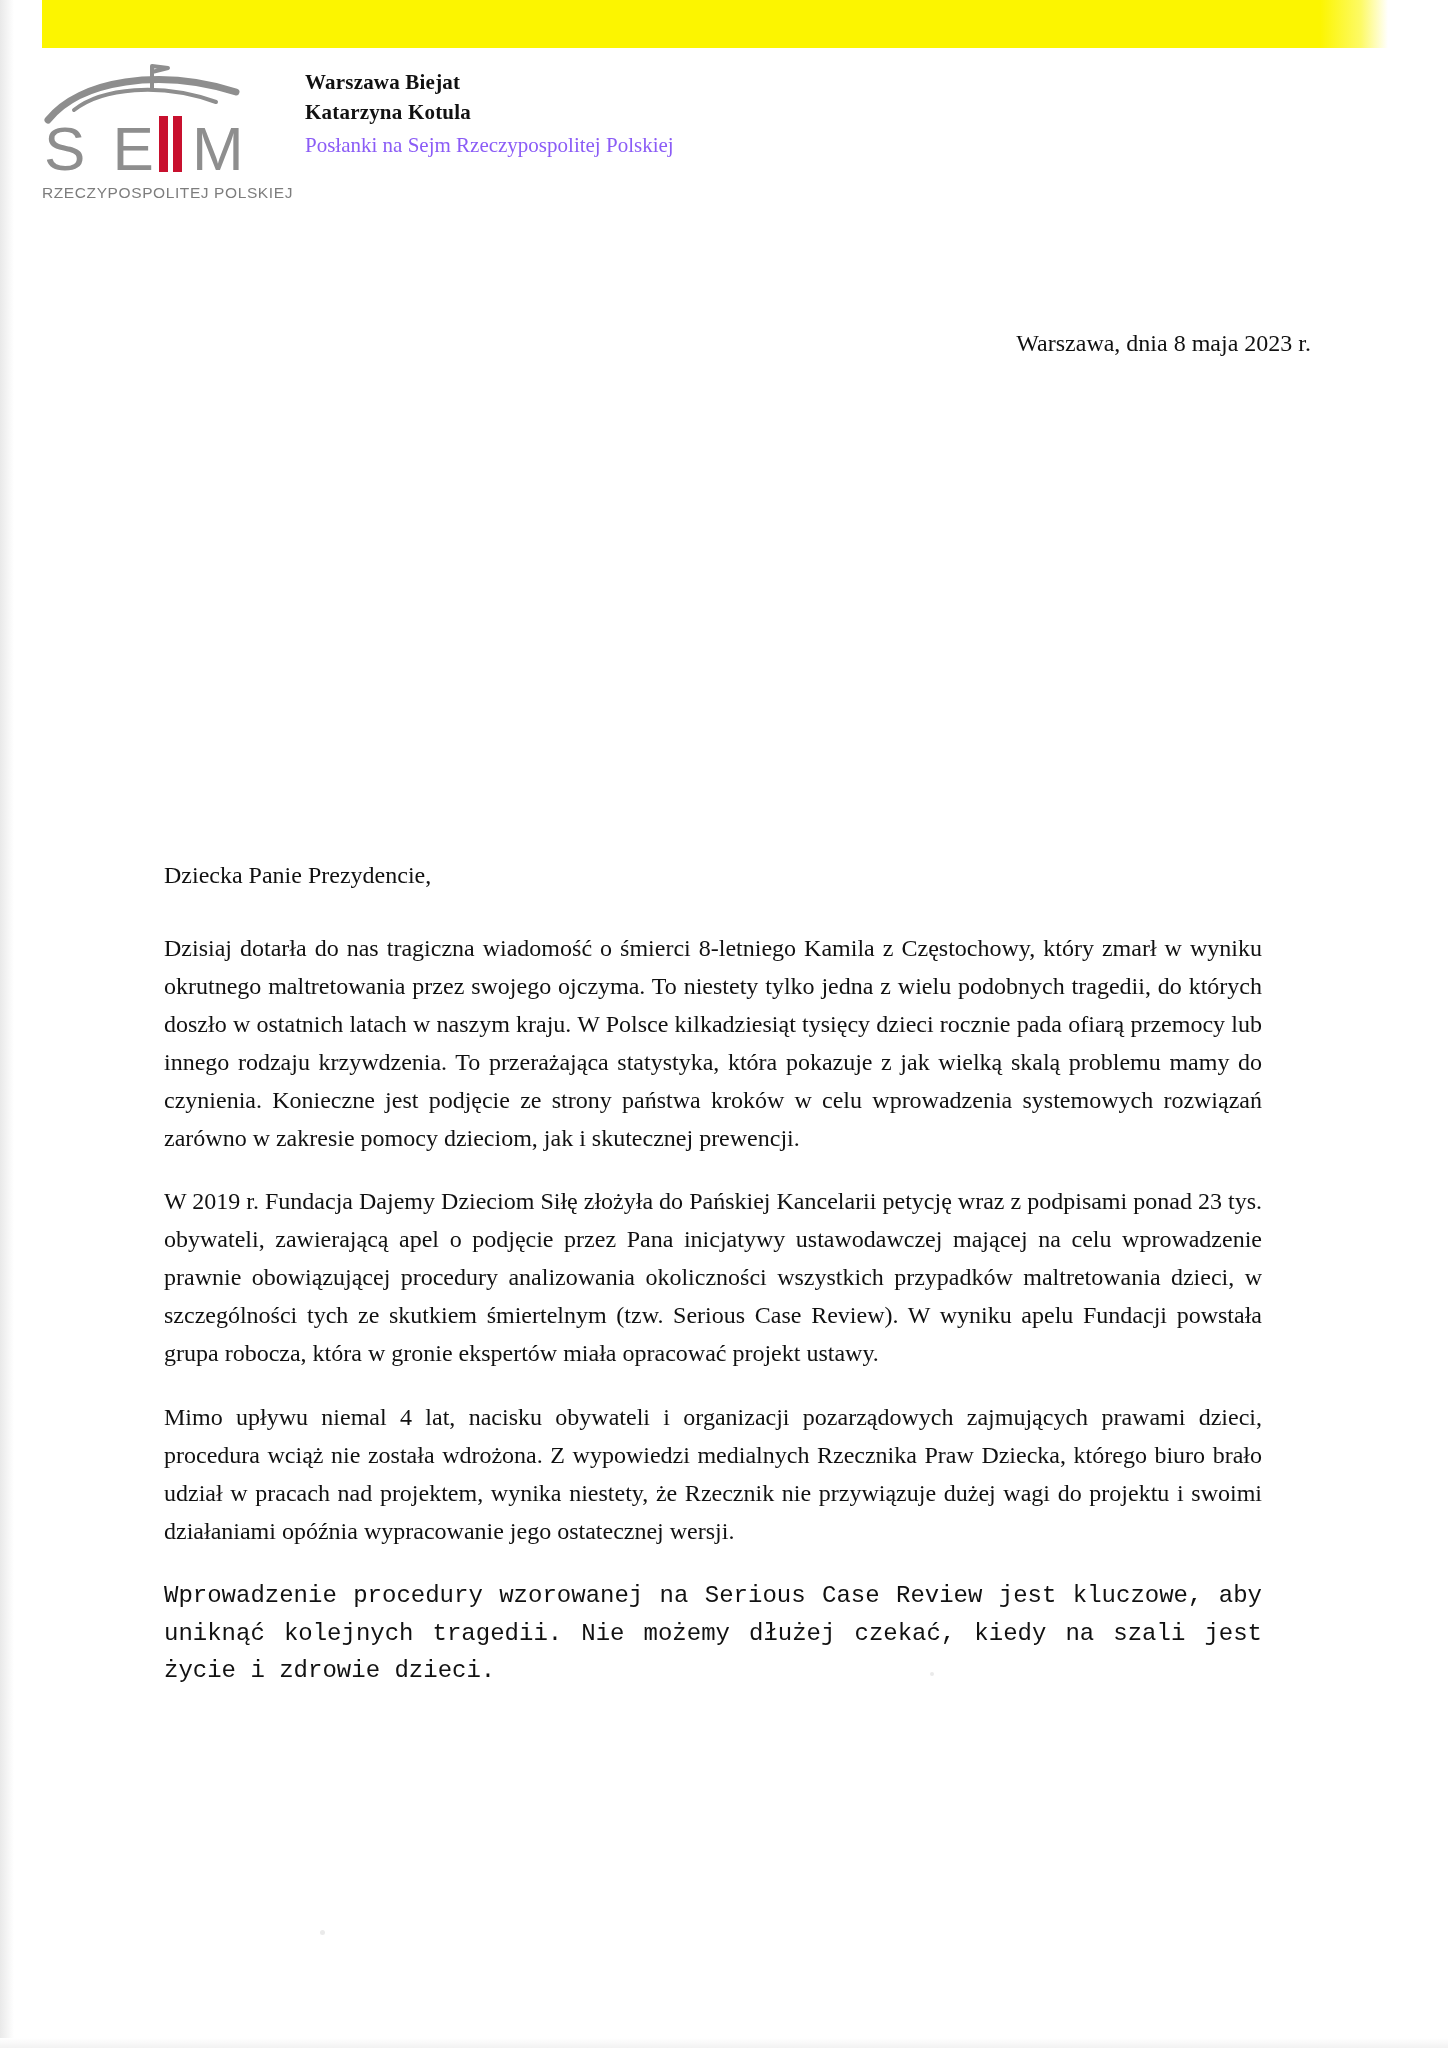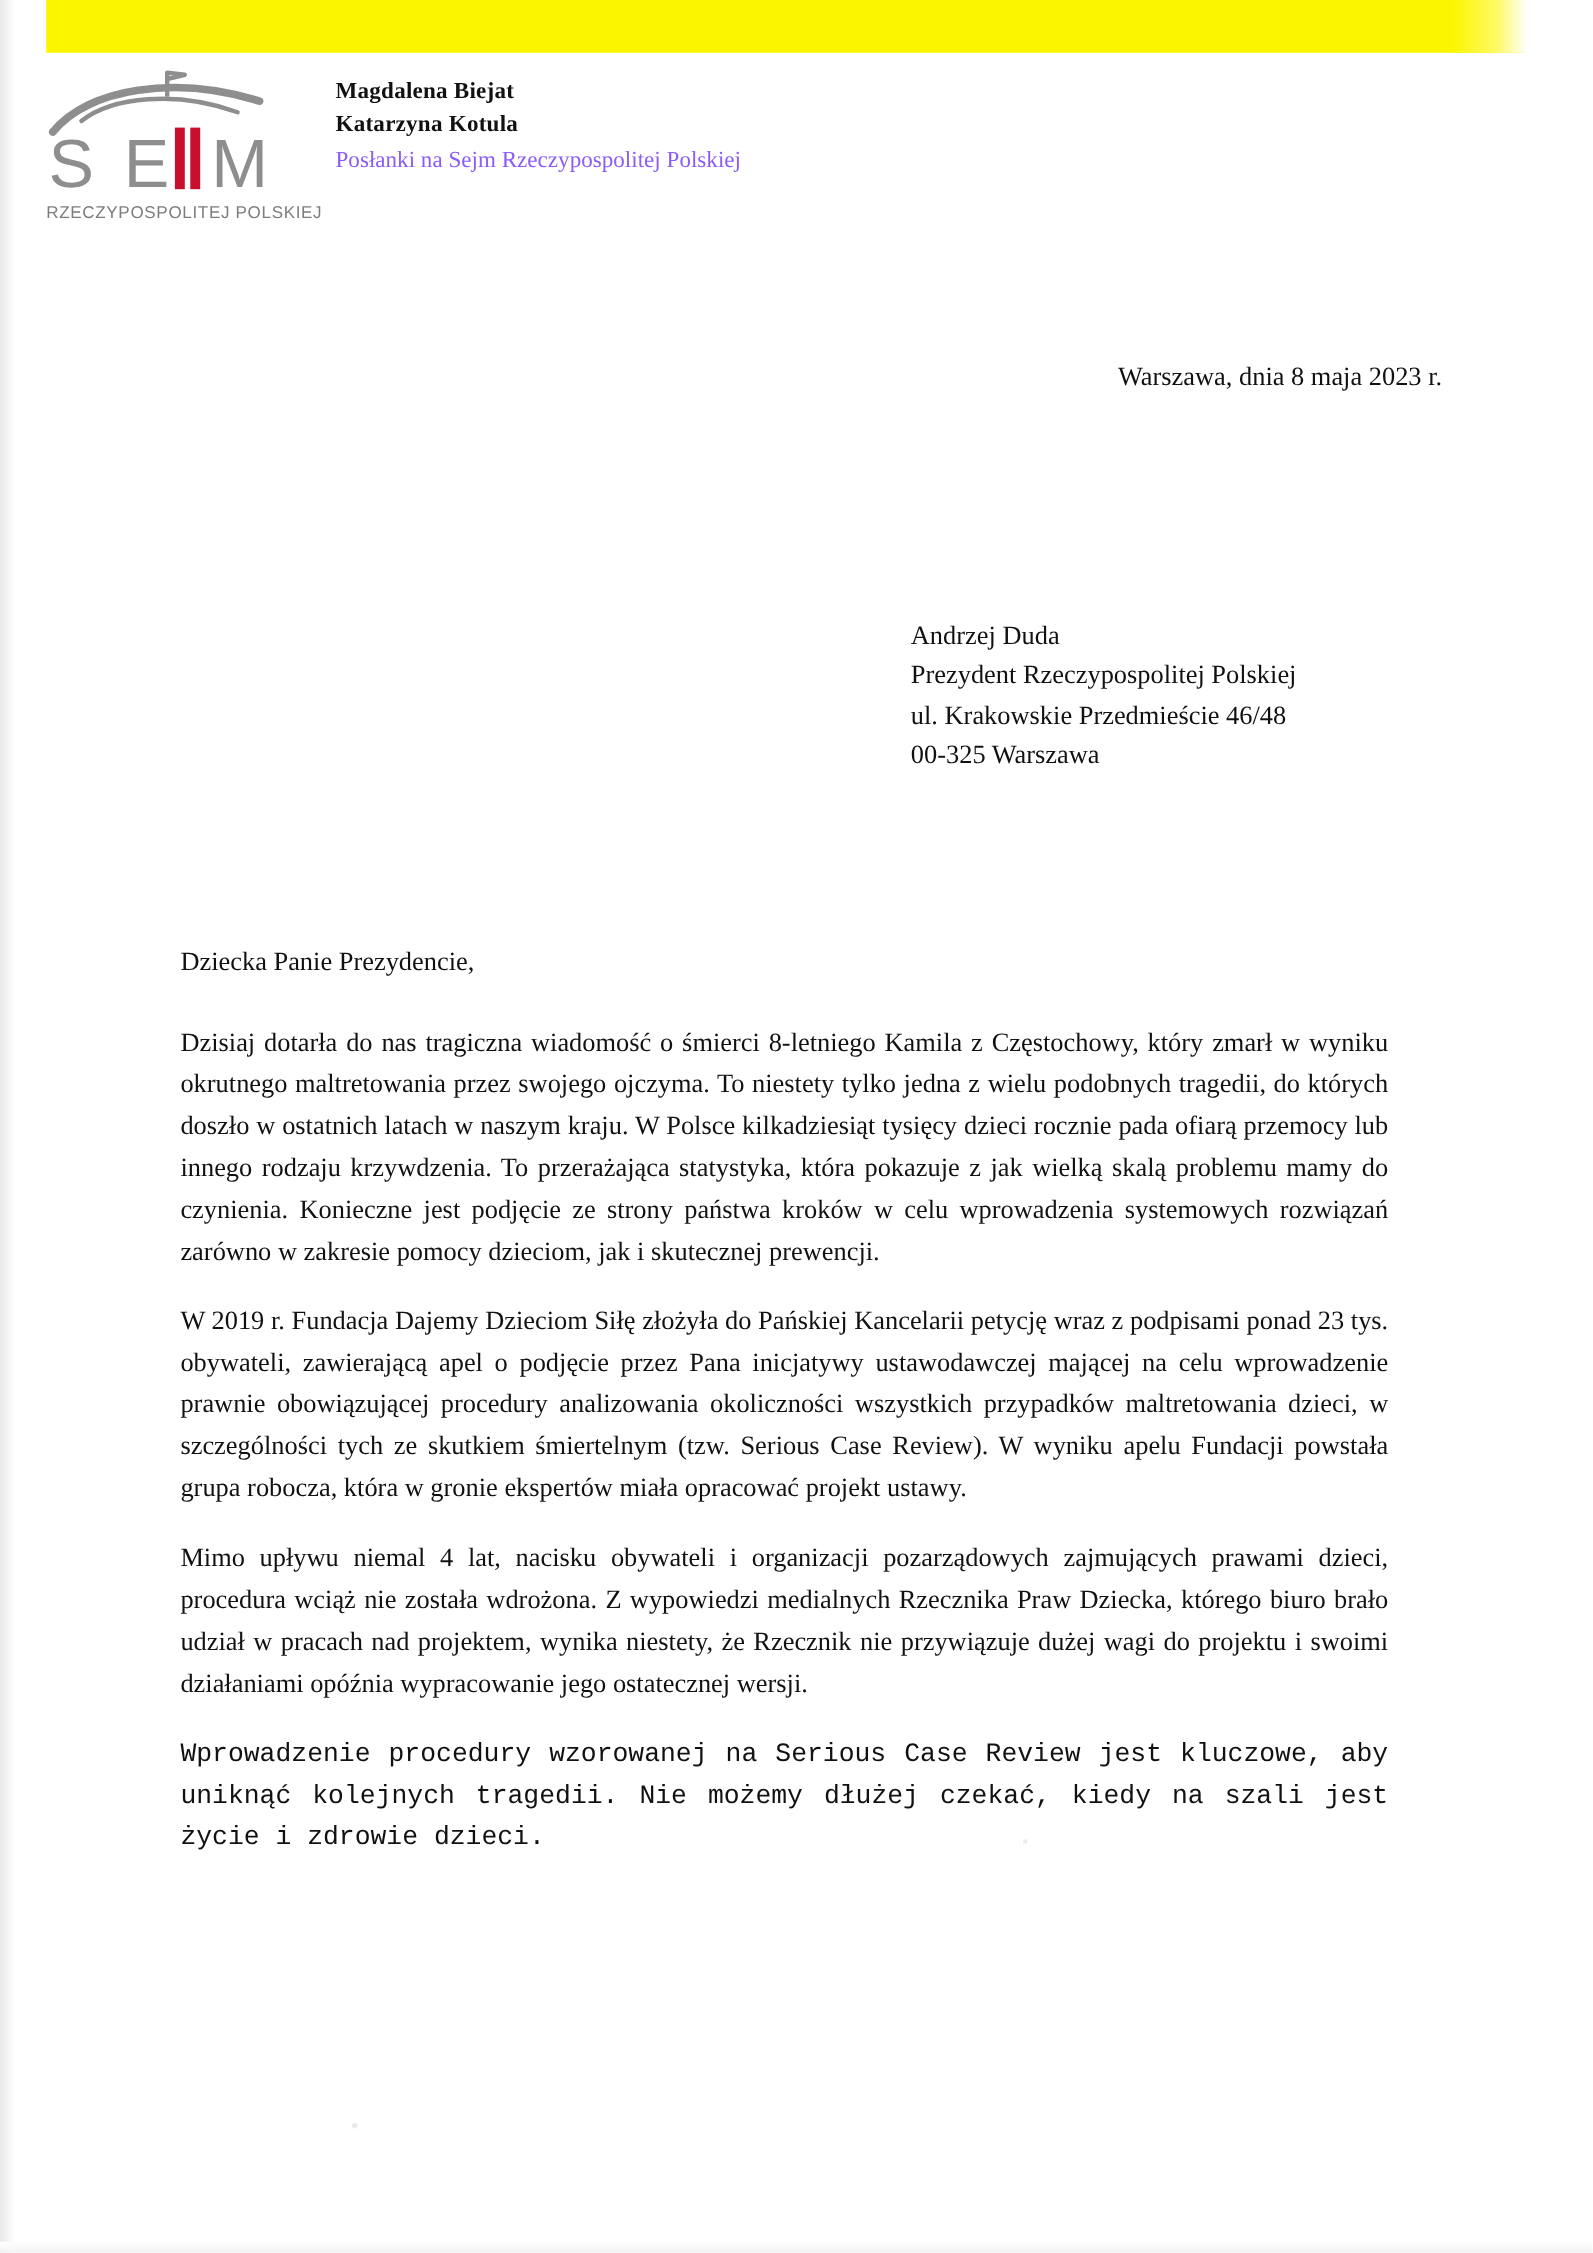--- a/index.html
+++ b/index.html
@@ -158,34 +158,28 @@
         <text x="152" y="112" font-family="Liberation Sans, sans-serif" font-size="62" font-weight="normal" letter-spacing="5" fill="#8e8e8e">M</text>
 
         <rect x="119" y="58" width="9" height="56" fill="#c8102e"></rect>
         <rect x="133" y="58" width="9" height="56" fill="#c8102e"></rect>
 
         <text x="2" y="140" font-family="Liberation Sans, sans-serif" font-size="15.5" letter-spacing="0.6" fill="#7d7d7d">RZECZYPOSPOLITEJ POLSKIEJ</text>
       </svg>
     </div>
 
     <div class="head-text">
-      <div class="nm">Magdalena Biejat</div>
+      <div class="nm">Warszawa Biejat</div>
       <div class="nm">Katarzyna Kotula</div>
       <div class="role">Posłanki na Sejm Rzeczypospolitej Polskiej</div>
     </div>
   </div>
 
   <div class="date-line">Warszawa, dnia 8 maja 2023 r.</div>
 
-  <div class="addressee">
-    <div>Andrzej Duda</div>
-    <div>Prezydent Rzeczypospolitej Polskiej</div>
-    <div>ul. Krakowskie Przedmieście 46/48</div>
-    <div>00-325 Warszawa</div>
-  </div>
 
   <div class="salutation">Dziecka Panie Prezydencie,</div>
 
   <div class="body-copy">
     <p>Dzisiaj dotarła do nas tragiczna wiadomość o śmierci 8-letniego Kamila z Częstochowy, który zmarł w wyniku okrutnego maltretowania przez swojego ojczyma. To niestety tylko jedna z wielu podobnych tragedii, do których doszło w ostatnich latach w naszym kraju. W Polsce kilkadziesiąt tysięcy dzieci rocznie pada ofiarą przemocy lub innego rodzaju krzywdzenia. To przerażająca statystyka, która pokazuje z jak wielką skalą problemu mamy do czynienia. Konieczne jest podjęcie ze strony państwa kroków w celu wprowadzenia systemowych rozwiązań zarówno w zakresie pomocy dzieciom, jak i skutecznej prewencji.</p>
     <p>W 2019 r. Fundacja Dajemy Dzieciom Siłę złożyła do Pańskiej Kancelarii petycję wraz z podpisami ponad 23 tys. obywateli, zawierającą apel o podjęcie przez Pana inicjatywy ustawodawczej mającej na celu wprowadzenie prawnie obowiązującej procedury analizowania okoliczności wszystkich przypadków maltretowania dzieci, w szczególności tych ze skutkiem śmiertelnym (tzw. Serious Case Review). W wyniku apelu Fundacji powstała grupa robocza, która w gronie ekspertów miała opracować projekt ustawy.</p>
     <p>Mimo upływu niemal 4 lat, nacisku obywateli i organizacji pozarządowych zajmujących prawami dzieci, procedura wciąż nie została wdrożona. Z wypowiedzi medialnych Rzecznika Praw Dziecka, którego biuro brało udział w pracach nad projektem, wynika niestety, że Rzecznik nie przywiązuje dużej wagi do projektu i swoimi działaniami opóźnia wypracowanie jego ostatecznej wersji.</p>
     <p>Wprowadzenie procedury wzorowanej na Serious Case Review jest kluczowe, aby uniknąć kolejnych tragedii. Nie możemy dłużej czekać, kiedy na szali jest życie i zdrowie dzieci.</p>
   </div>
 

